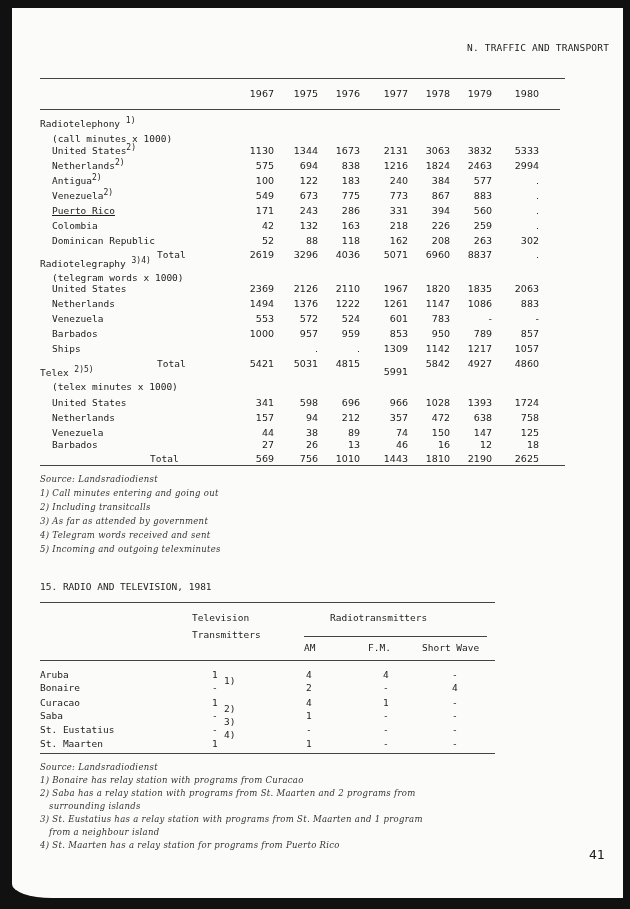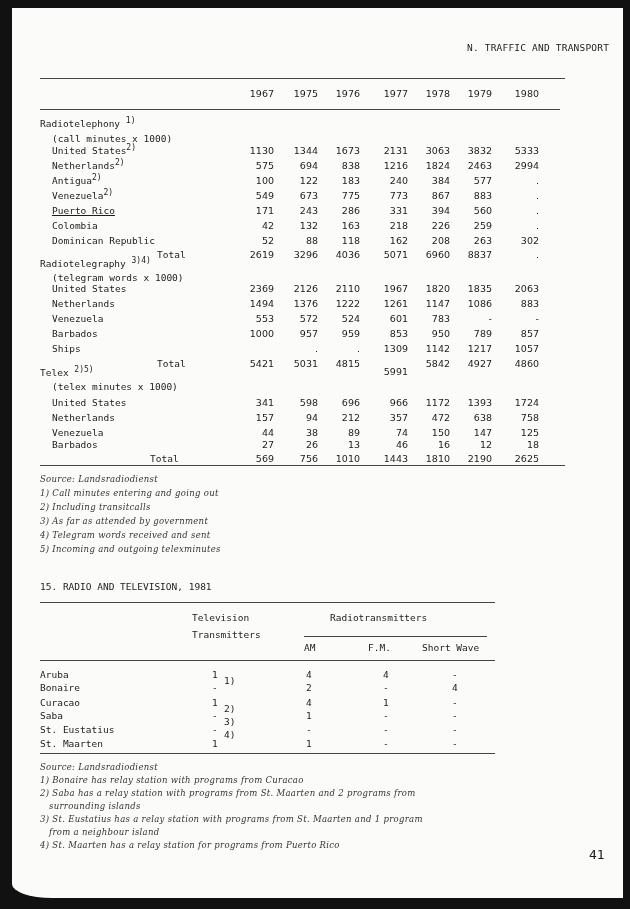--- a/index.html
+++ b/index.html
@@ -158,21 +158,21 @@
       <div class="cell num" style="left:398px; top:350px;">5842</div>
       <div class="cell num" style="left:440px; top:350px;">4927</div>
       <div class="cell num" style="left:487px; top:350px;">4860</div>
       <div class="lbl" style="left:28px; top:359px;"><span>Telex</span> <sup class="fn">2)5)</sup></div>
       <div class="lbl" style="left:40px; top:373px;">(telex minutes x 1000)</div>
       <div class="lbl" style="left:40px; top:389px;"><span>United States</span></div>
       <div class="cell num" style="left:222px; top:389px;">341</div>
       <div class="cell num" style="left:266px; top:389px;">598</div>
       <div class="cell num" style="left:308px; top:389px;">696</div>
       <div class="cell num" style="left:356px; top:389px;">966</div>
-      <div class="cell num" style="left:398px; top:389px;">1172</div>
+      <div class="cell num" style="left:398px; top:389px;">1028</div>
       <div class="cell num" style="left:440px; top:389px;">1393</div>
       <div class="cell num" style="left:487px; top:389px;">1724</div>
       <div class="lbl" style="left:40px; top:404px;"><span>Netherlands</span></div>
       <div class="cell num" style="left:222px; top:404px;">157</div>
       <div class="cell num" style="left:266px; top:404px;">94</div>
       <div class="cell num" style="left:308px; top:404px;">212</div>
       <div class="cell num" style="left:356px; top:404px;">357</div>
       <div class="cell num" style="left:398px; top:404px;">472</div>
       <div class="cell num" style="left:440px; top:404px;">638</div>
       <div class="cell num" style="left:487px; top:404px;">758</div>

